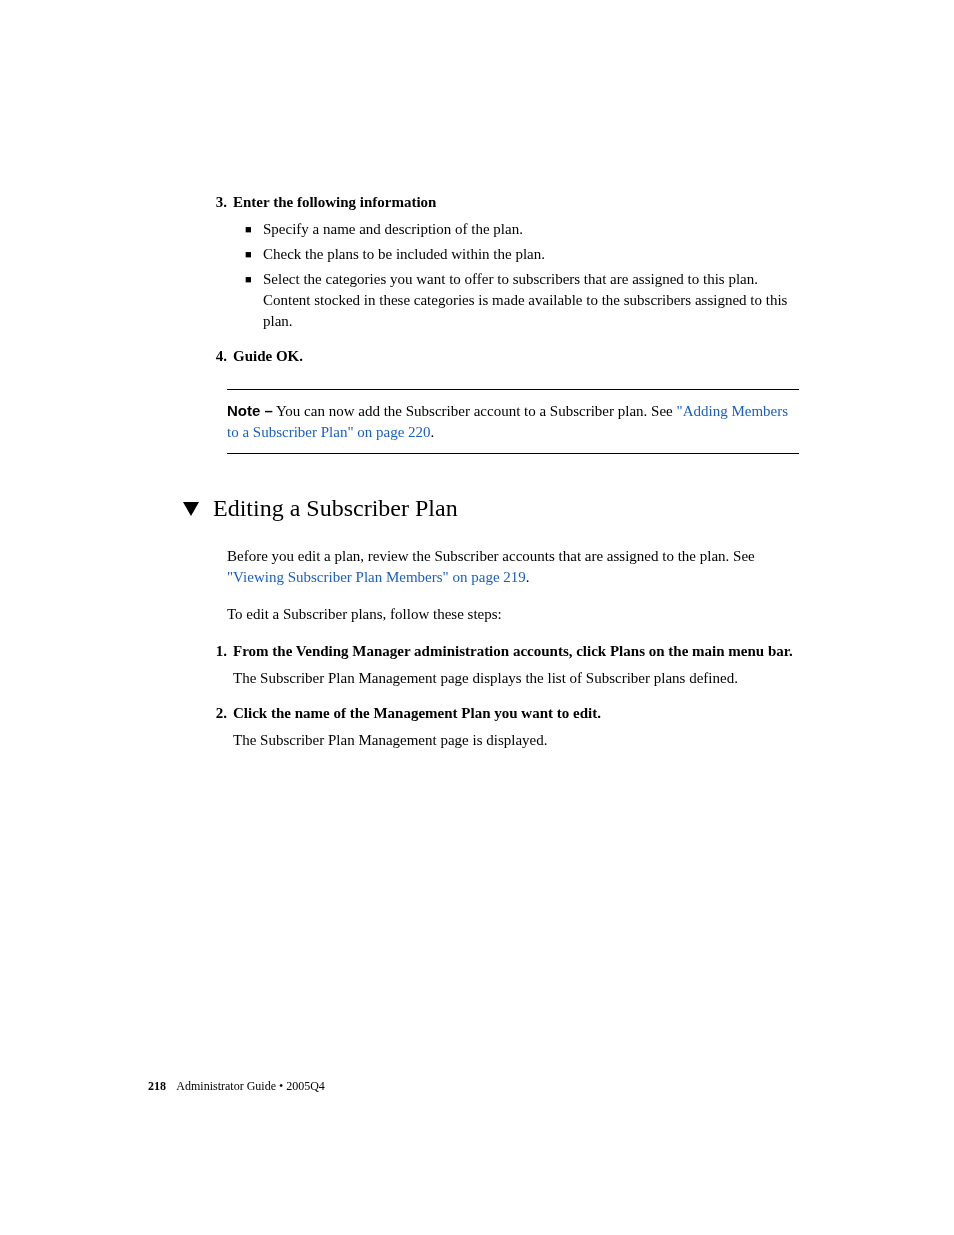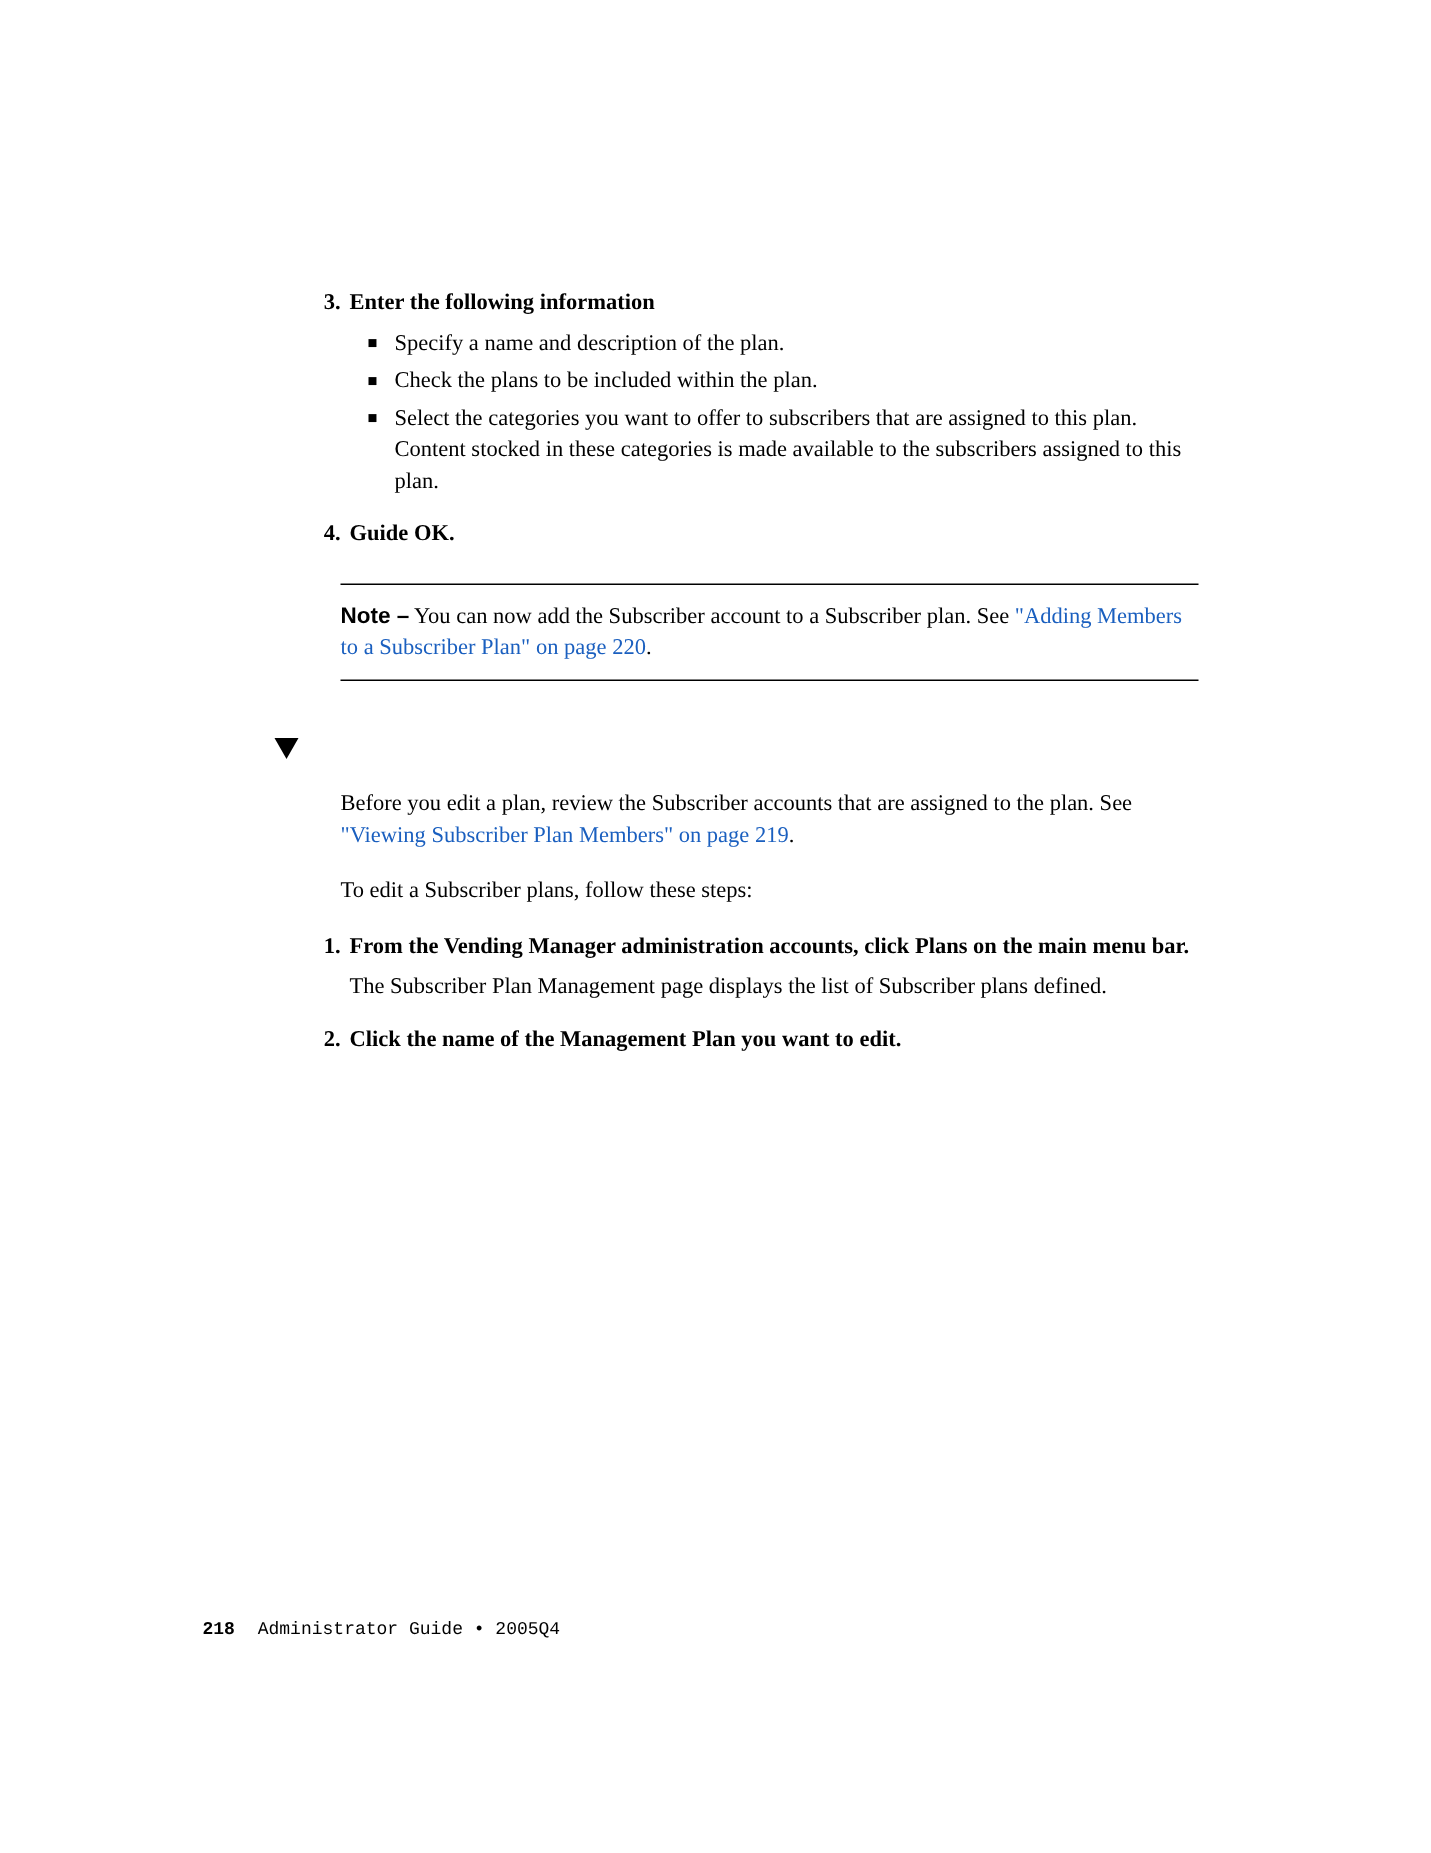--- a/index.html
+++ b/index.html
@@ -83,22 +83,22 @@
       margin-bottom: 16px;
     }
     .substep-body {
       margin-left: 78px;
       margin-top: 4px;
       margin-bottom: 14px;
     }
     .footer {
       position: absolute;
       bottom: 140px;
-      left: 135px;
-      font-family: Liberation Mono, monospace;
+      left: 148px;
+      font-family: Liberation Serif, serif;
       font-size: 12px;
     }
     .footer-pagenum { font-weight: bold; margin-right: 8px; }
   </style>
 </head>
 <body>
 
 <div class="content">
 
   <div class="step-block">
@@ -128,20 +128,21 @@
       <span class="step-text">Guide OK.</span>
     </div>
   </div>
 
   <div class="note-box">
     <span class="note-label">Note –</span><span> You can now add the Subscriber account to a Subscriber plan. See </span><span class="link">"Adding Members to a Subscriber Plan" on page 220</span><span>.</span>
   </div>
 
   <div class="section-head">
     <div class="triangle"></div>
+    <h2 class="section-title">Editing a Subscriber Plan</h2>
   </div>
 
   <p class="body-para">
     <span>Before you edit a plan, review the Subscriber accounts that are assigned to the plan. See </span><span class="link">"Viewing Subscriber Plan Members" on page 219</span><span>.</span>
   </p>
 
   <p class="body-para">To edit a Subscriber plans, follow these steps:</p>
 
   <div class="step-block">
     <div class="step-line">
@@ -149,20 +150,21 @@
       <span class="step-text">From the Vending Manager administration accounts, click Plans on the main menu bar.</span>
     </div>
     <p class="substep-body">The Subscriber Plan Management page displays the list of Subscriber plans defined.</p>
   </div>
 
   <div class="step-block">
     <div class="step-line">
       <span class="step-num">2.</span>
       <span class="step-text">Click the name of the Management Plan you want to edit.</span>
     </div>
+    <p class="substep-body">The Subscriber Plan Management page is displayed.</p>
   </div>
 
 </div>
 
 <div class="footer">
   <span class="footer-pagenum">218</span>
   <span>Administrator Guide • 2005Q4</span>
 </div>
 
 </body></html>

